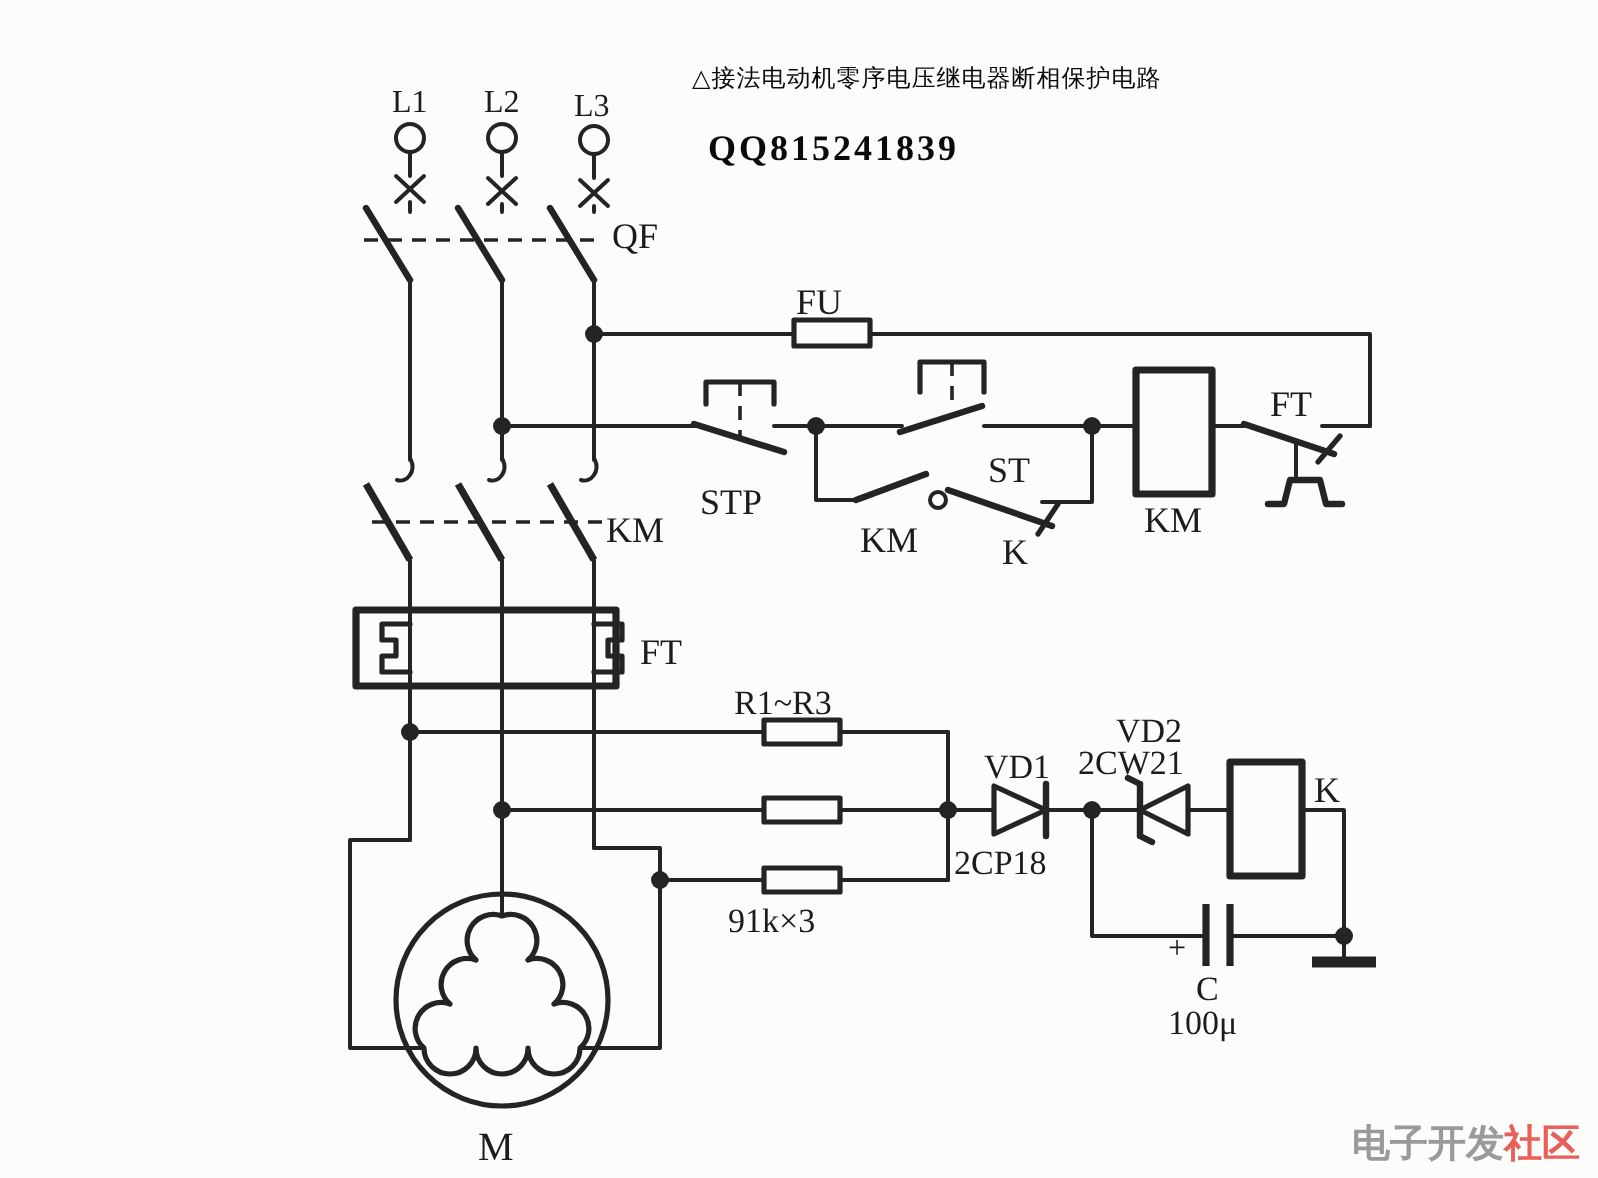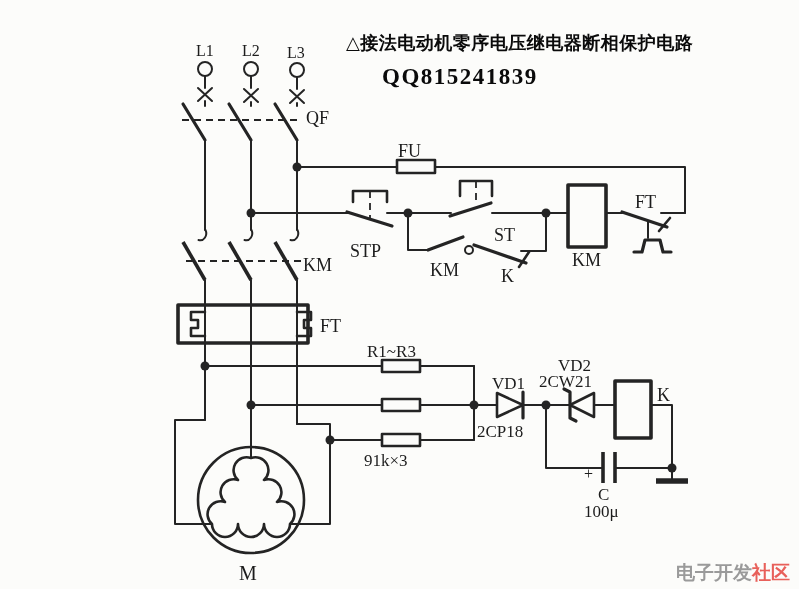--- a/index.html
+++ b/index.html
@@ -7,23 +7,23 @@
         font-family:"Liberation Sans",sans-serif;}
   svg{position:absolute;left:0;top:0;}
   .w{stroke:#242424;stroke-width:2;fill:none;stroke-linecap:round;stroke-linejoin:round;}
   .w25{stroke:#242424;stroke-width:2.6;fill:none;stroke-linecap:round;stroke-linejoin:round;}
   .w3{stroke:#242424;stroke-width:3.2;fill:none;stroke-linecap:round;stroke-linejoin:round;}
   .thick{stroke:#242424;stroke-width:3.6;fill:none;stroke-linejoin:round;}
   .dash{stroke:#242424;stroke-width:1.8;fill:none;stroke-dasharray:7 5;}
   .dot{fill:#242424;stroke:none;}
   .lbl{font-family:"Liberation Serif",serif;fill:#1c1c1c;} .s16{font-size:16px;} .s17{font-size:17px;} .s18{font-size:18px;}
   .title{position:absolute;left:346px;top:31px;width:440px;color:#0a0a0a;
-         font-weight:bold;font-size:18px;letter-spacing:.5px;font-family:"DejaVu Sans",sans-serif;}
-  .qq{position:absolute;left:354px;top:64px;color:#0a0a0a;font-weight:bold;font-size:23px;
-      letter-spacing:1.5px;font-family:"Liberation Serif",serif;margin-left:28px;}
+         font-weight:normal;font-size:12px;letter-spacing:.5px;font-family:"DejaVu Sans",sans-serif;}
+  .qq{position:absolute;left:354px;top:64px;color:#0a0a0a;font-weight:bold;font-size:18px;
+      letter-spacing:1.5px;font-family:"Liberation Serif",serif;}
   .wm{position:absolute;right:9px;bottom:6px;text-align:center;line-height:1.05;
       font-family:"DejaVu Sans",sans-serif;font-weight:800;}
   .wm .l1{font-size:19px;color:#9a9a9a;}
   .wm .red{color:#e8605a;}
   .wm .l2{font-size:21px;color:#9a9a9a;letter-spacing:1px;font-family:"DejaVu Sans",sans-serif;}
 </style>
 </head>
 <body>
 
 <div class="page">

